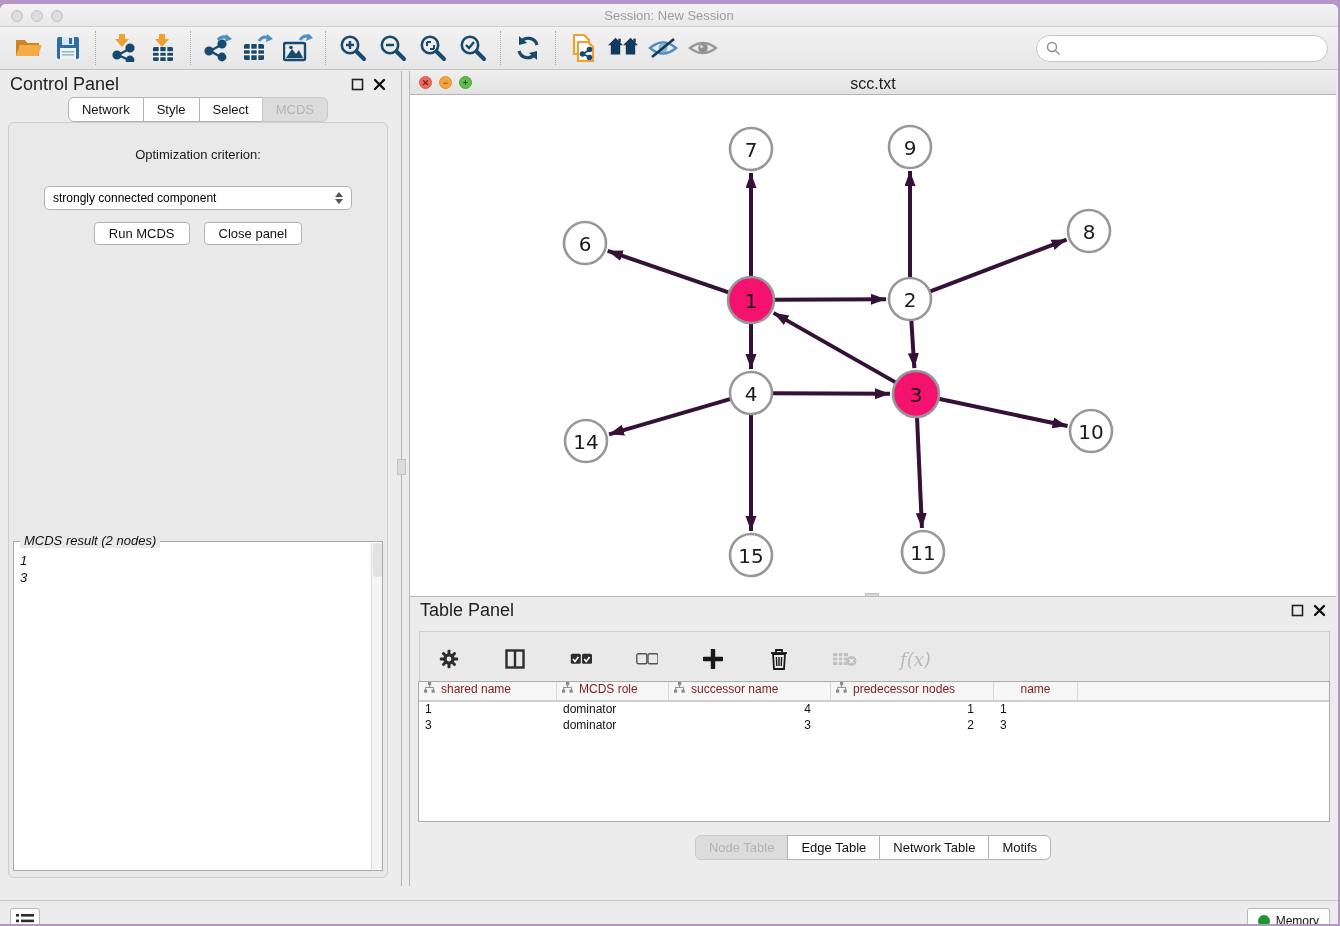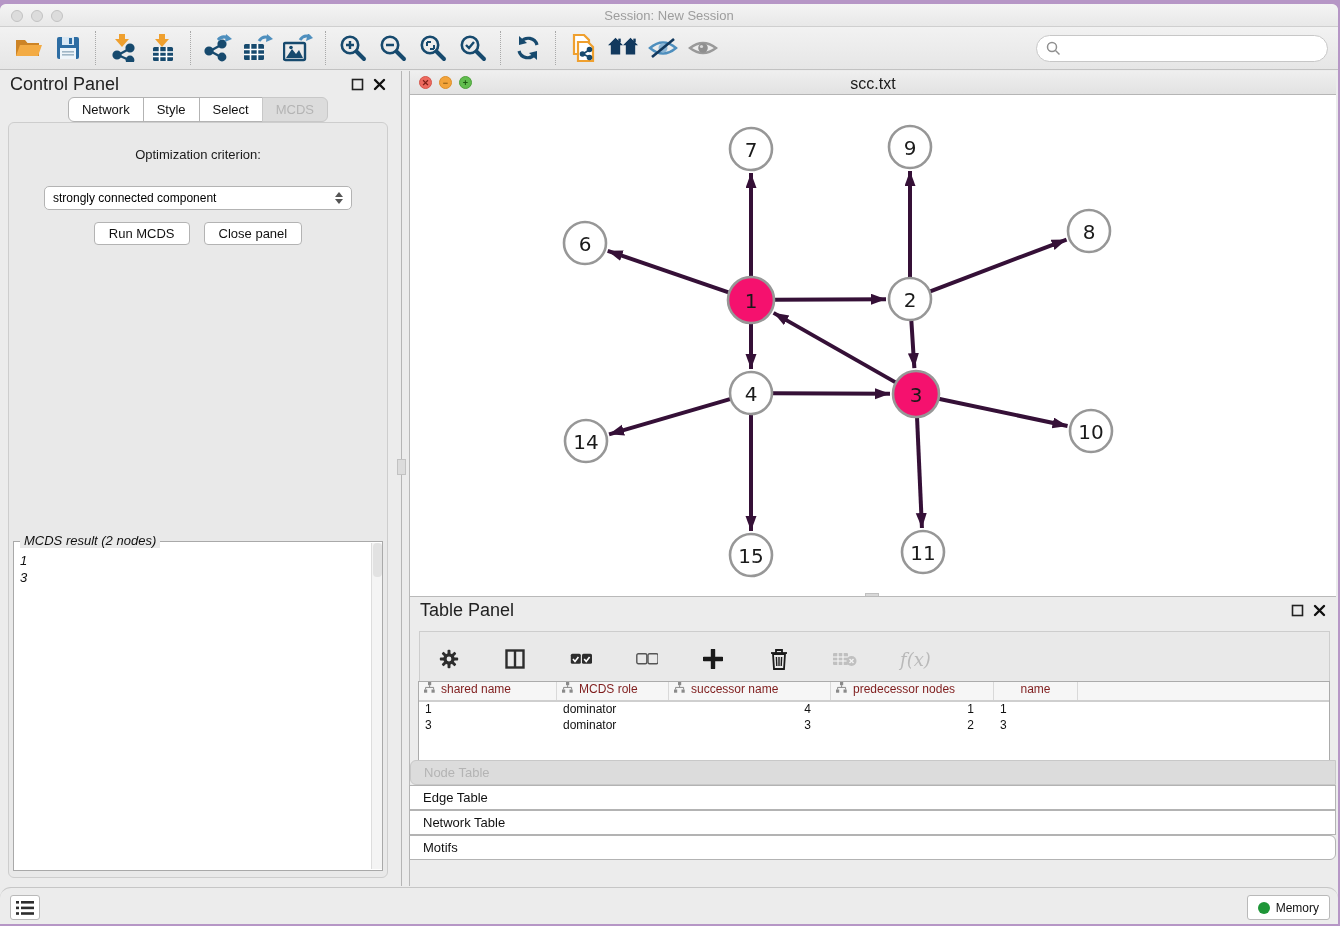--- a/index.html
+++ b/index.html
@@ -102,25 +102,25 @@
   #tp-table { position:absolute; top:84px; left:8px; right:6px; bottom:64px;
          background:#fff; border:1px solid #ababab; overflow:hidden; }
   #tp-header { display:flex; height:20px; background:#f6f6f6; border-bottom:2px solid #cfcfcf; }
   .th { display:flex; font-size:12px; color:#7f1d1d; padding:0 5px;
         border-right:1px solid #d9d9d9; overflow:hidden; cursor:pointer; }
   .th svg { margin-right:6px; flex:none; }
   .th.center { justify-content:center; }
   .tr { display:flex; height:16px; }
   .td { font-size:12px; color:#111; padding:0 6px; overflow:hidden; cursor:pointer; }
   .td.right { text-align:right; }
-  #tp-tabs { position:absolute; bottom:26px; left:0; right:0; display:flex; justify-content:center;flex-direction:column; }
-
-  
-  #status-bar { position:absolute; bottom:0; left:0; right:0; height:37px; background:#ececec;
-        border-top:1px solid #c6c6c6;border-radius:11px; }
+  #tp-tabs { position:absolute; bottom:26px; left:0; right:0; display:flex; justify-content:center; }
+
+  
+  #status-bar { position:absolute; bottom:0; left:0; right:0; height:24px; background:#ececec;
+        border-top:1px solid #c6c6c6; }
   #dock-btn { position:absolute; left:10px; top:7px; width:30px; height:25px; background:#fff;
         border:1px solid #b9b9b9; border-radius:3px; display:flex; align-items:center;
         justify-content:center; cursor:pointer; }
   #memory-btn { position:absolute; right:8px; top:7px; height:25px; background:#fff;
         border:1px solid #b9b9b9; border-radius:3px; display:flex; align-items:center;
         padding:0 10px; gap:6px; font-size:12px; color:#111; cursor:pointer; }
   #memory-dot { width:12px; height:12px; border-radius:50%; background:#1f9638; }
 </style>
 </head>
 <body>

